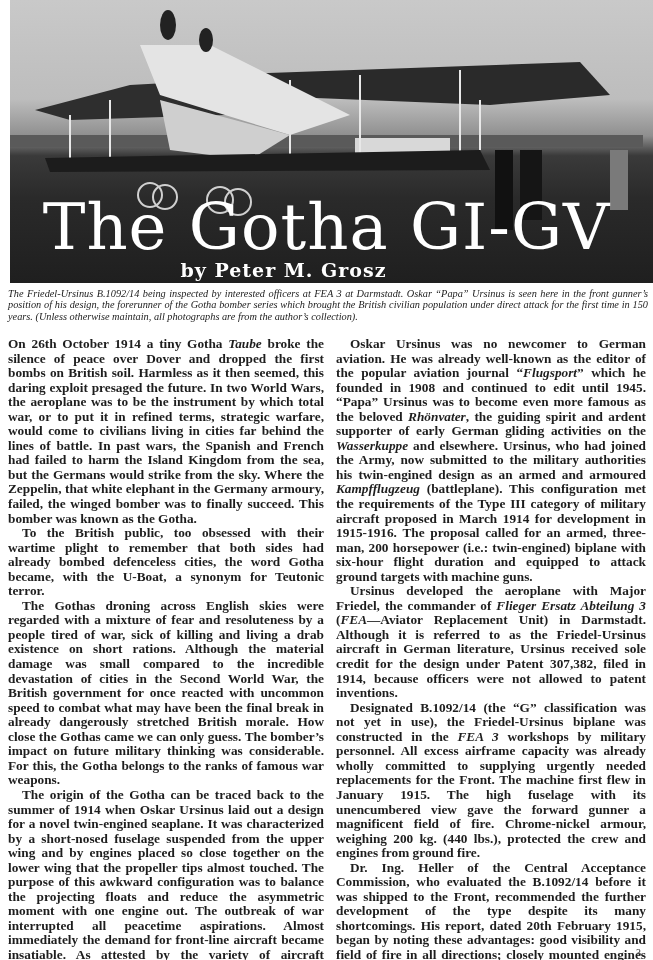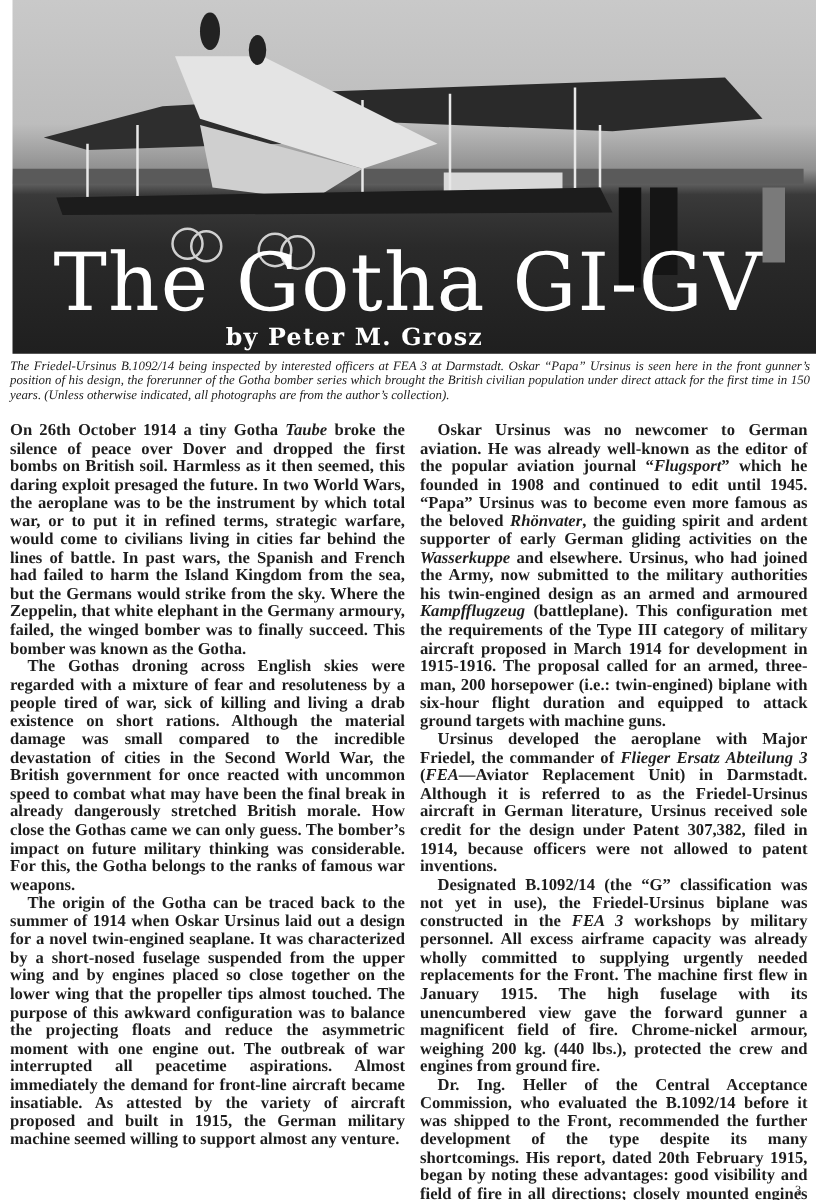--- a/index.html
+++ b/index.html
@@ -64,25 +64,26 @@
     <rect x="485" y="150" width="18" height="80" fill="#111"></rect>
     <rect x="510" y="150" width="22" height="70" fill="#151515"></rect>
     <rect x="600" y="150" width="18" height="60" fill="#7a7a7a"></rect>
   </svg>
   <div class="title">The Gotha GI-GV</div>
   <div class="byline">by Peter M. Grosz</div>
 </div>
 
 <div class="caption">
   <span>The Friedel-Ursinus B.1092/14 being inspected by interested officers at FEA 3 at Darmstadt. Oskar “Papa” Ursinus is seen here in the front gunner’s position of his design, the forerunner of the Gotha bomber series which brought the British civilian population under direct attack for the first time in 150 years.</span>
-  <span style="font-style: italic;">(Unless otherwise indicated, all photographs are from the author’s collection).</span>
+  <span style="font-style: italic;">(Unless otherwise maintain, all photographs are from the author’s collection).</span>
 </div>
 
 <div class="col left">
   <p class="first"><span>On 26th October 1914 a tiny Gotha </span><em>Taube</em><span> broke the silence of peace over Dover and dropped the first bombs on British soil. Harmless as it then seemed, this daring exploit presaged the future. In two World Wars, the aeroplane was to be the instrument by which total war, or to put it in refined terms, strategic warfare, would come to civilians living in cities far behind the lines of battle. In past wars, the Spanish and French had failed to harm the Island Kingdom from the sea, but the Germans would strike from the sky. Where the Zeppelin, that white elephant in the Germany armoury, failed, the winged bomber was to finally succeed. This bomber was known as the Gotha.</span></p>
+  <p>To the British public, too obsessed with their wartime plight to remember that both sides had already bombed defenceless cities, the word Gotha became, with the U-Boat, a synonym for Teutonic terror.</p>
   <p>The Gothas droning across English skies were regarded with a mixture of fear and resoluteness by a people tired of war, sick of killing and living a drab existence on short rations. Although the material damage was small compared to the incredible devastation of cities in the Second World War, the British government for once reacted with uncommon speed to combat what may have been the final break in already dangerously stretched British morale. How close the Gothas came we can only guess. The bomber’s impact on future military thinking was considerable. For this, the Gotha belongs to the ranks of famous war weapons.</p>
   <p>The origin of the Gotha can be traced back to the summer of 1914 when Oskar Ursinus laid out a design for a novel twin-engined seaplane. It was characterized by a short-nosed fuselage suspended from the upper wing and by engines placed so close together on the lower wing that the propeller tips almost touched. The purpose of this awkward configuration was to balance the projecting floats and reduce the asymmetric moment with one engine out. The outbreak of war interrupted all peacetime aspirations. Almost immediately the demand for front-line aircraft became insatiable. As attested by the variety of aircraft proposed and built in 1915, the German military machine seemed willing to support almost any venture.</p>
 </div>
 
 <div class="col right">
   <p class="first"><span>Oskar Ursinus was no newcomer to German aviation. He was already well-known as the editor of the popular aviation journal “</span><em>Flugsport</em><span>” which he founded in 1908 and continued to edit until 1945. “Papa” Ursinus was to become even more famous as the beloved </span><em>Rhönvater</em><span>, the guiding spirit and ardent supporter of early German gliding activities on the </span><em>Wasserkuppe</em><span> and elsewhere. Ursinus, who had joined the Army, now submitted to the military authorities his twin-engined design as an armed and armoured </span><em>Kampfflugzeug</em><span> (battleplane). This configuration met the requirements of the Type III category of military aircraft proposed in March 1914 for development in 1915-1916. The proposal called for an armed, three-man, 200 horsepower (i.e.: twin-engined) biplane with six-hour flight duration and equipped to attack ground targets with machine guns.</span></p>
   <p><span>Ursinus developed the aeroplane with Major Friedel, the commander of </span><em>Flieger Ersatz Abteilung 3</em><span> (</span><em>FEA</em><span>—Aviator Replacement Unit) in Darmstadt. Although it is referred to as the Friedel-Ursinus aircraft in German literature, Ursinus received sole credit for the design under Patent 307,382, filed in 1914, because officers were not allowed to patent inventions.</span></p>
   <p><span>Designated B.1092/14 (the “G” classification was not yet in use), the Friedel-Ursinus biplane was constructed in the </span><em>FEA 3</em><span> workshops by military personnel. All excess airframe capacity was already wholly committed to supplying urgently needed replacements for the Front. The machine first flew in January 1915. The high fuselage with its unencumbered view gave the forward gunner a magnificent field of fire. Chrome-nickel armour, weighing 200 kg. (440 lbs.), protected the crew and engines from ground fire.</span></p>
   <p>Dr. Ing. Heller of the Central Acceptance Commission, who evaluated the B.1092/14 before it was shipped to the Front, recommended the further development of the type despite its many shortcomings. His report, dated 20th February 1915, began by noting these advantages: good visibility and field of fire in all directions; closely mounted engines that made it easier to maintain flight on one engine and the general design was recommended for development as a battleplane. The disadvantages listed were: the high fuselage was dangerous to the</p>
 </div>

